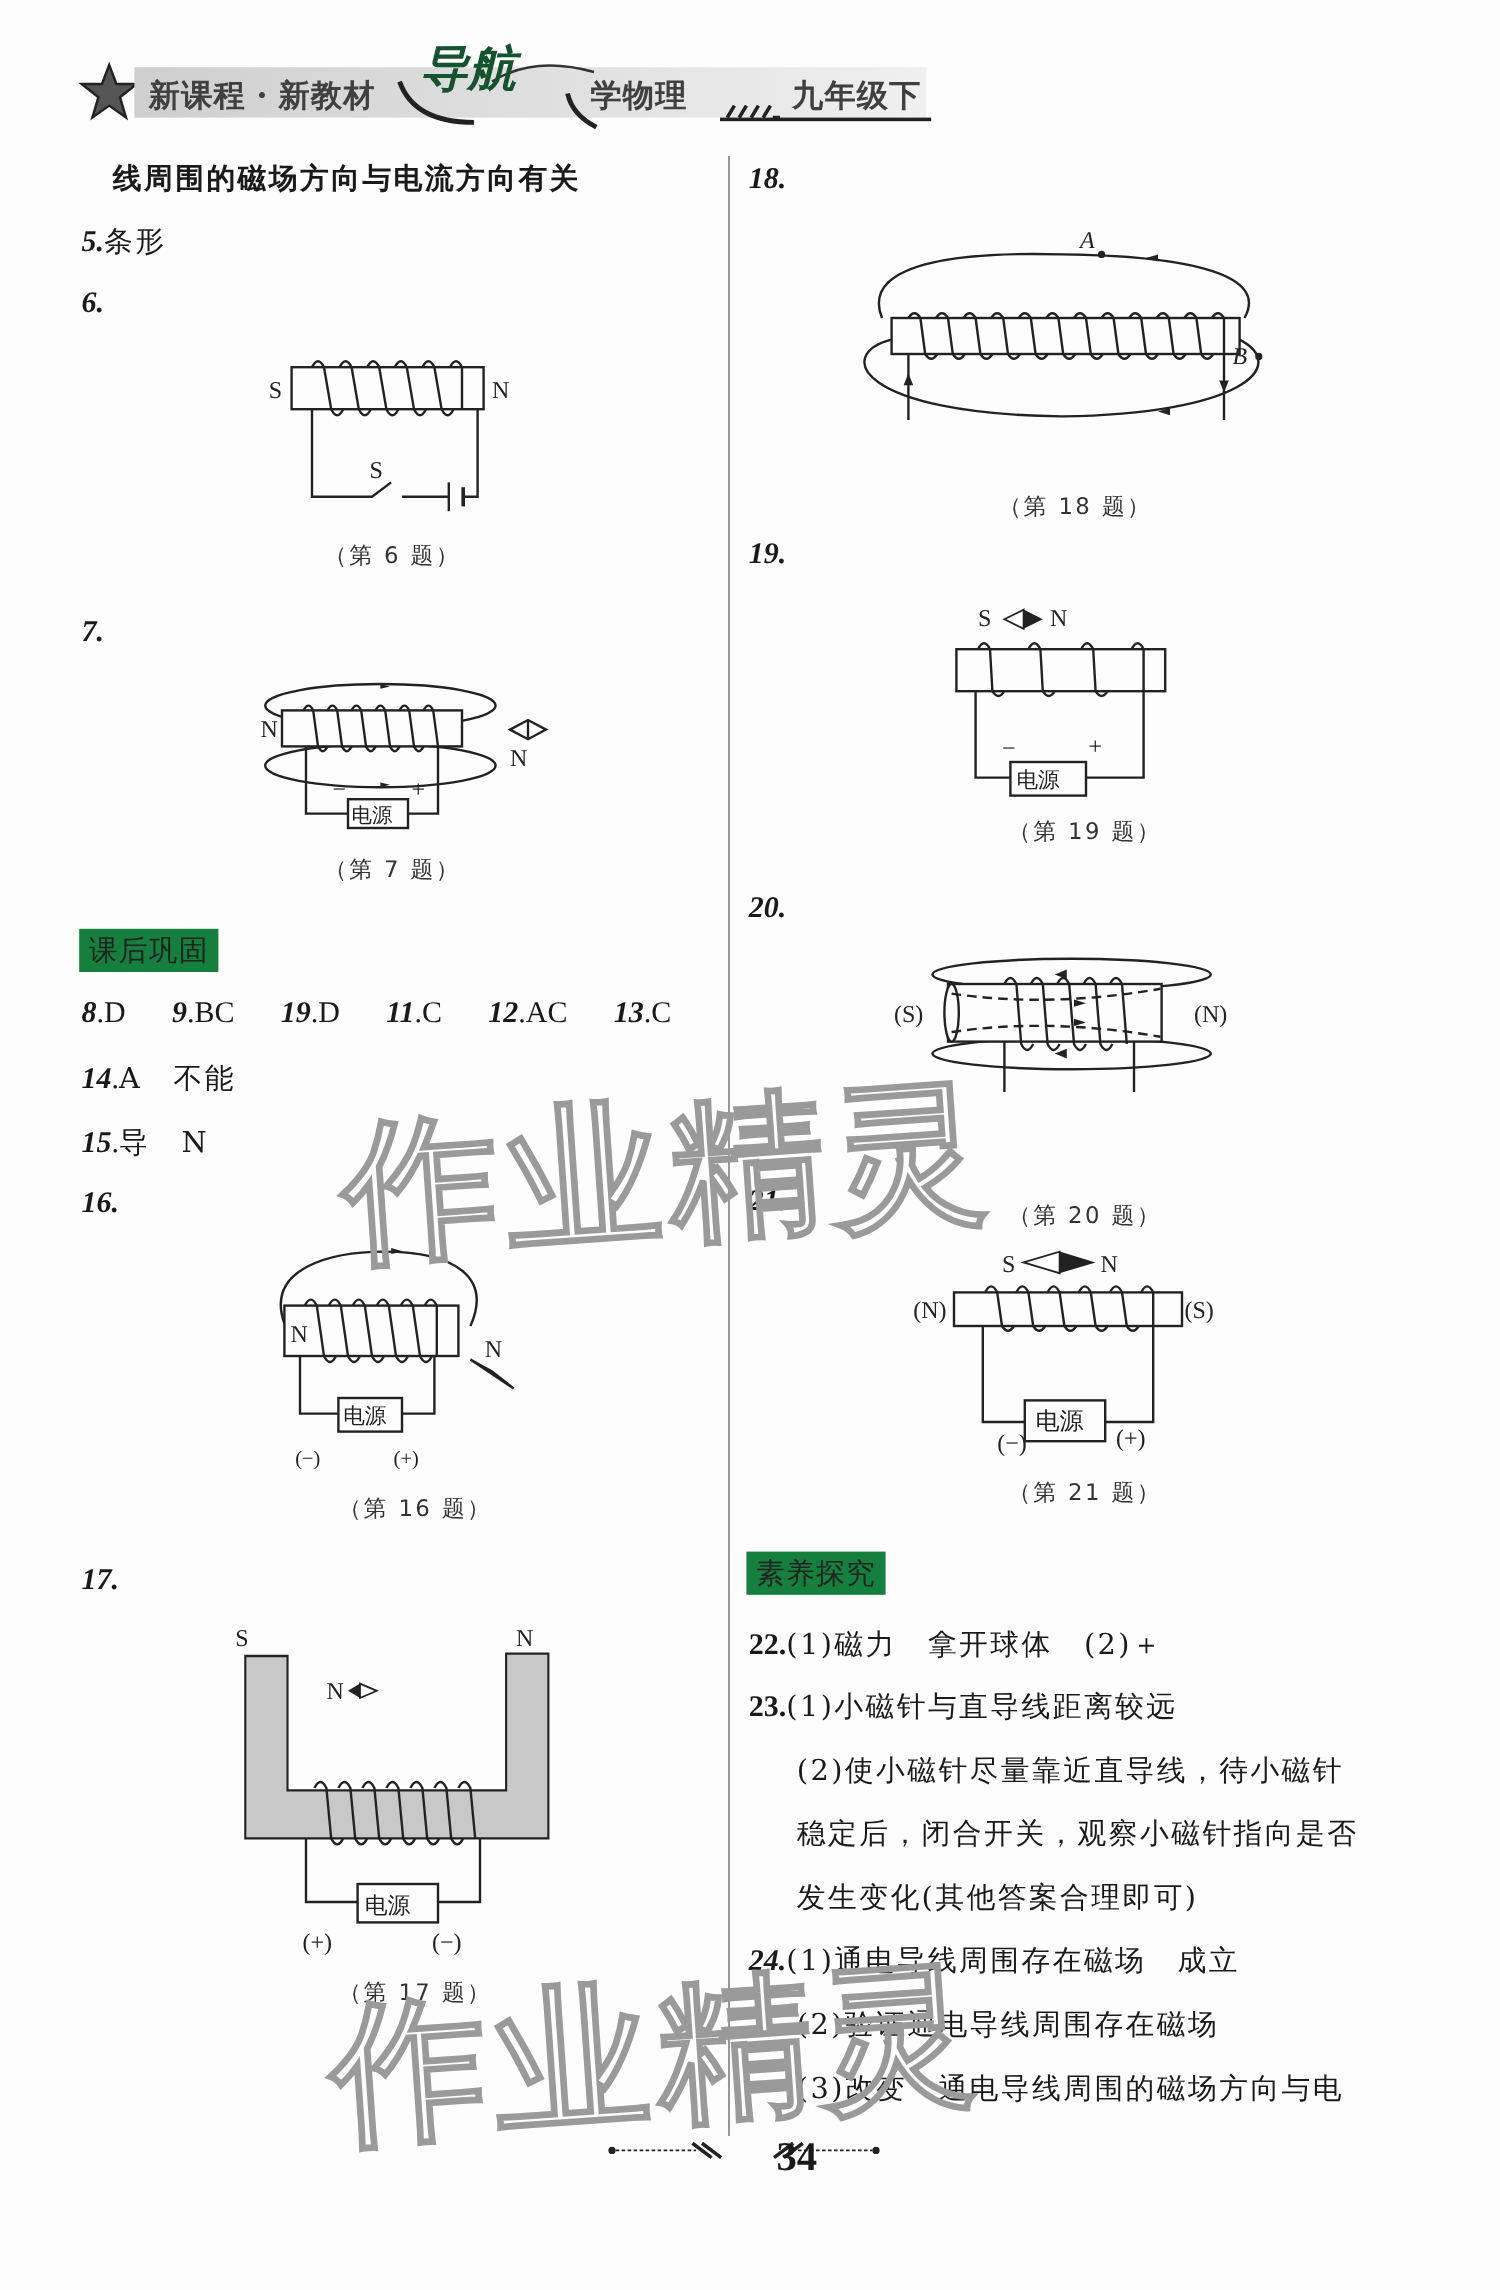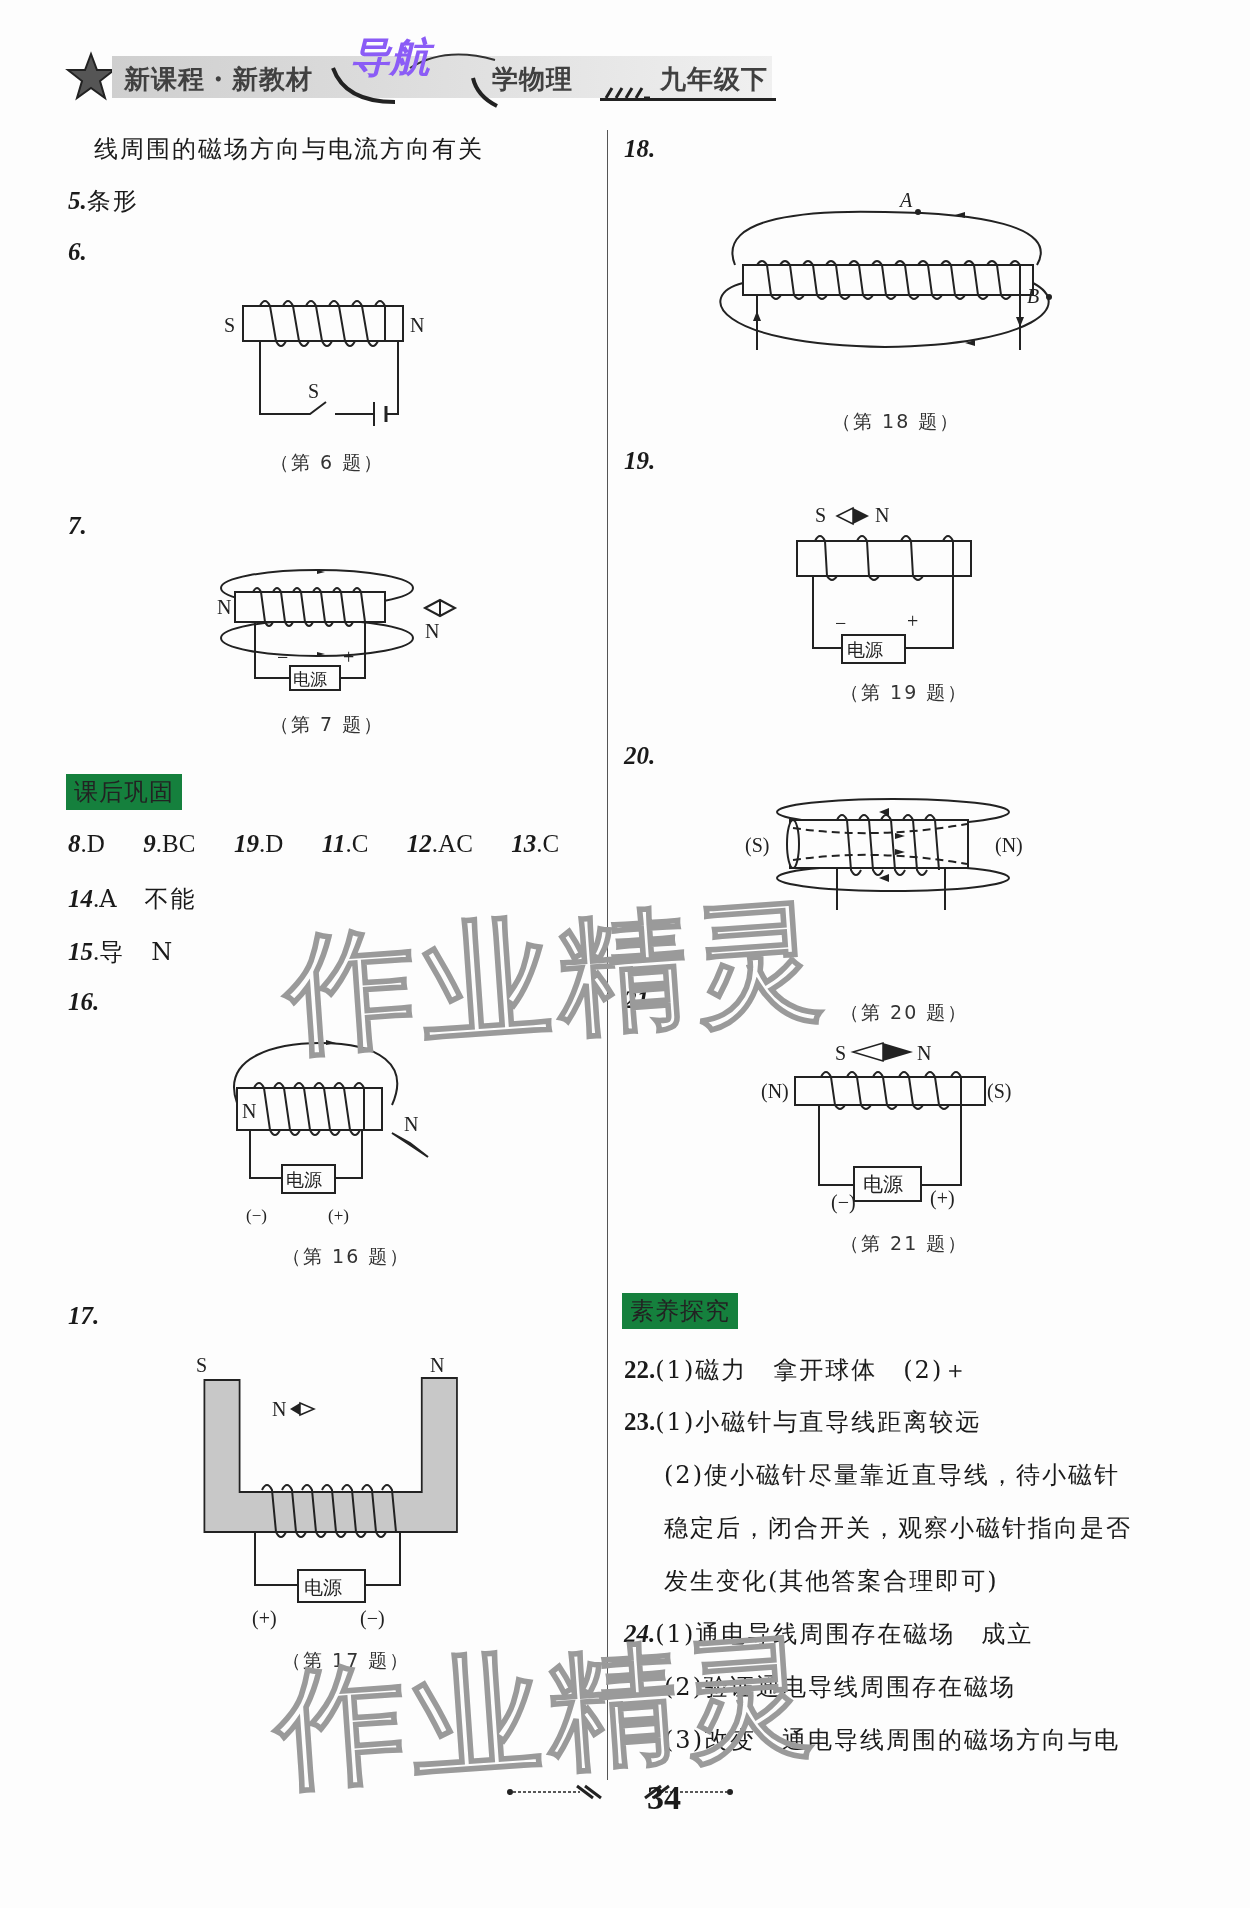--- a/index.html
+++ b/index.html
@@ -4,21 +4,21 @@
 <style>
   html, body { margin:0; padding:0; background:#fdfdfd; }
   body { width:1250px; height:1908px; position:relative; overflow:hidden;
          font-family:"DejaVu Serif","Liberation Serif",serif; color:#1a1a1a; }
   .hdr-band { position:absolute; left:112px; top:56px; width:660px; height:42px;
               background:linear-gradient(90deg,#cfcfcf 0%,#e2e2e2 60%,#f0f0f0 100%); }
   .hdr-text { position:absolute; font-family:"DejaVu Sans","Liberation Sans",sans-serif; font-weight:bold;
               font-size:26px; color:#404040; letter-spacing:1px; }
   .hdr-line { position:absolute; left:600px; top:98px; width:176px; height:3px; background:#222; }
   .logo { position:absolute; font-family:Liberation Mono, monospace; font-weight:bold; font-style:italic;
-          color:#8b5cf6; }
+          color:#14532d; }
   .divider { position:absolute; left:607px; top:130px; width:1px; height:1650px; background:#555; }
   .line { position:absolute; font-size:24px; white-space:nowrap; letter-spacing:2px; }
   .num { font-family:"Liberation Serif","DejaVu Serif",serif; font-weight:bold; font-style:italic; font-size:25px; letter-spacing:0; }
   .ans { font-family:"Liberation Serif",serif; font-size:25px; letter-spacing:0; }
   .section { position:absolute; background:#15803d; font-family:"DejaVu Sans","Liberation Sans",sans-serif;
              font-size:24px; padding:2px 8px; color:#222; letter-spacing:1px; }
   .caption { position:absolute; font-family:"DejaVu Sans","Liberation Sans",sans-serif; font-size:19px; color:#333;
              letter-spacing:2px; text-align:center; }
   svg { position:absolute; overflow:visible; }
   .wm { position:absolute; font-family:"DejaVu Sans",sans-serif; font-weight:bold; font-size:130px;
@@ -45,21 +45,21 @@
   <div class="hdr-text" style="left:492px;top:62px;">学物理</div>
   <svg style="left:604px;top:86px;" width="48" height="14">
     <path d="M2,12 L8,2 M12,12 L18,2 M22,12 L28,2 M32,12 L38,2 M40,12 L46,12" stroke="#222" stroke-width="3"></path>
   </svg>
   <div class="hdr-text" style="left:660px;top:62px;">九年级下</div>
   <div class="hdr-line"></div>
 </div>
 
 <div class="divider"></div>
 
-<div class="line" style="left:94px;top:133px;">线周围的磁场方向与电流方向有关</div>
+<div class="line" style="left:94px;top:133px;font-weight:bold;">线周围的磁场方向与电流方向有关</div>
 
 <div class="line" style="left:68px;top:185px;">
   <span class="num">5</span><span class="num">.</span><span>条形</span>
 </div>
 <div class="line" style="left:68px;top:238px;">
   <span class="num">6</span><span class="num">.</span>
 </div>
 
 <svg style="left:220px;top:290px;" width="220" height="150">
   <rect x="23" y="16" width="160" height="35" fill="none" stroke="#222" stroke-width="2"></rect>

